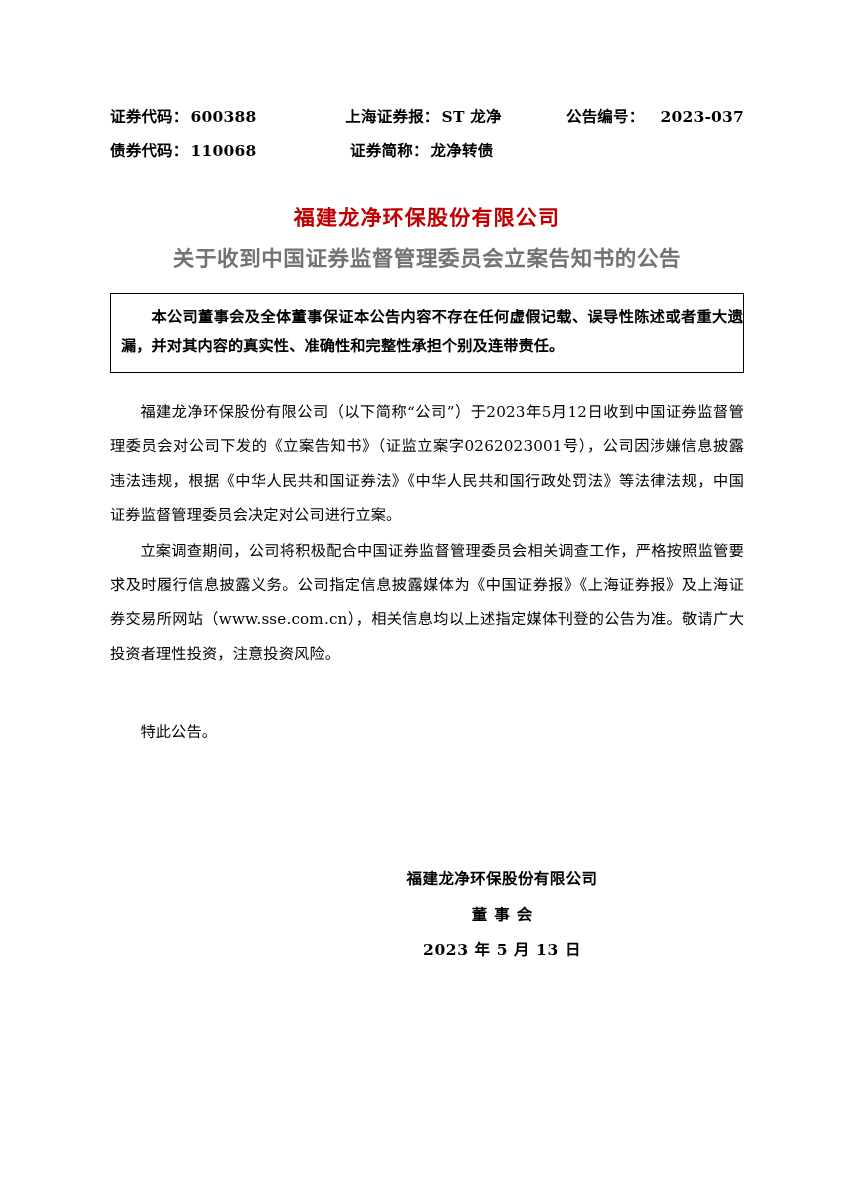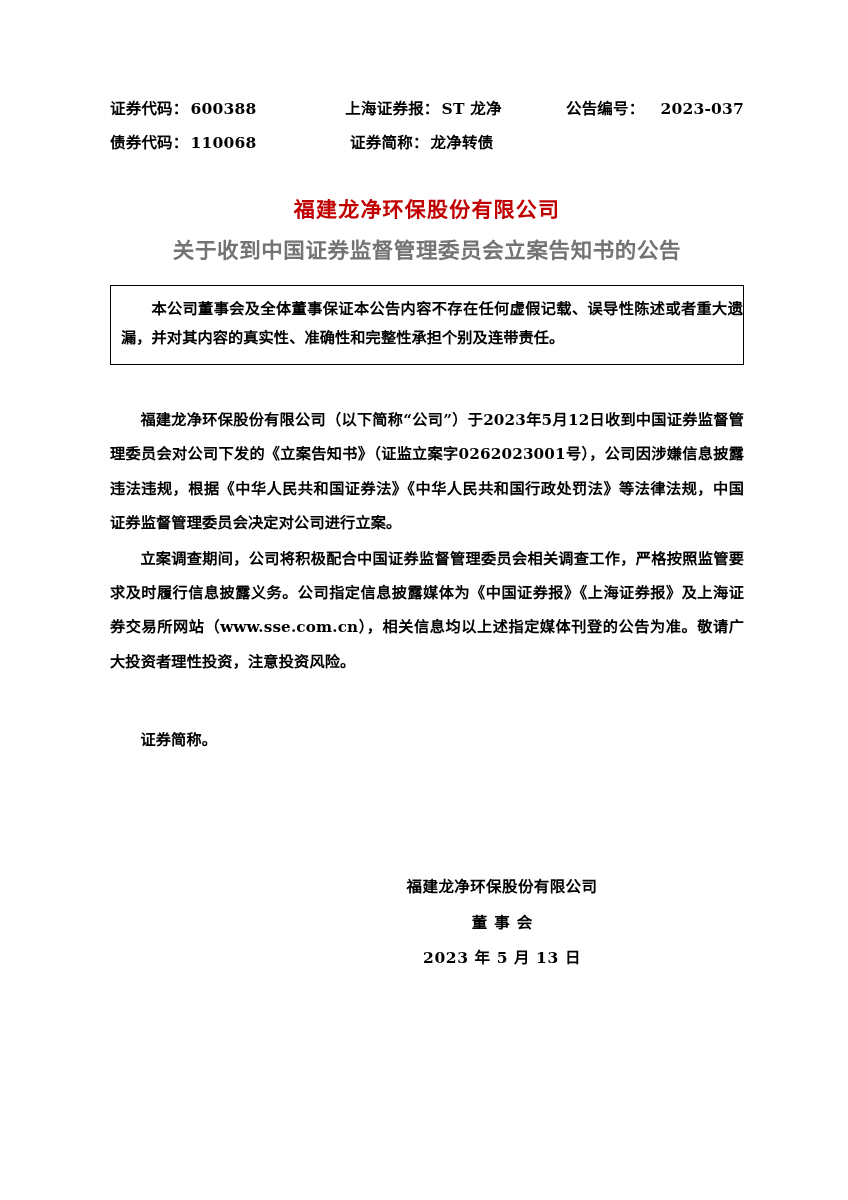--- a/index.html
+++ b/index.html
@@ -17,21 +17,21 @@
     width: 848px;
     height: 1200px;
     margin: 0 auto;
     background: #ffffff;
     overflow: hidden;
     box-sizing: border-box;
   }
   .content {
     position: absolute;
     left: 110px;
-    top: 0;
+    top: 8px;
     width: 634px;
   }
 
   
   .header-block {
     padding-top: 96px;
   }
   .header-row {
     display: flex;
     align-items: baseline;
@@ -84,22 +84,21 @@
     font-size: 15.2px;
     font-weight: bold;
     line-height: 1.95;
     text-align: justify;
     text-indent: 2em;
     letter-spacing: 0.1px;
   }
 
   
   .body-block {
-    margin-top: 38px;
-    font-weight: bold;
+    margin-top: 22px;
   }
   .body-block p {
     margin: 0 0 2px 0;
     font-size: 15.2px;
     line-height: 2.25;
     text-align: justify;
     text-indent: 2em;
     letter-spacing: 0.15px;
   }
   .body-block p.notice {
@@ -165,21 +164,21 @@
       <div class="title-sub">关于收到中国证券监督管理委员会立案告知书的公告</div>
     </div>
 
     <div class="disclaimer">
       <p>本公司董事会及全体董事保证本公告内容不存在任何虚假记载、误导性陈述或者重大遗漏，并对其内容的真实性、准确性和完整性承担个别及连带责任。</p>
     </div>
 
     <div class="body-block">
       <p>福建龙净环保股份有限公司（以下简称“公司”）于2023年5月12日收到中国证券监督管理委员会对公司下发的《立案告知书》（证监立案字0262023001号），公司因涉嫌信息披露违法违规，根据《中华人民共和国证券法》《中华人民共和国行政处罚法》等法律法规，中国证券监督管理委员会决定对公司进行立案。</p>
       <p>立案调查期间，公司将积极配合中国证券监督管理委员会相关调查工作，严格按照监管要求及时履行信息披露义务。公司指定信息披露媒体为《中国证券报》《上海证券报》及上海证券交易所网站（www.sse.com.cn），相关信息均以上述指定媒体刊登的公告为准。敬请广大投资者理性投资，注意投资风险。</p>
-      <p class="notice">证券简称。</p>
+      <p class="notice">特此公告。</p>
     </div>
 
     <div class="signature">
       <div class="sig-line">福建龙净环保股份有限公司</div>
       <div class="sig-line board">董事会</div>
       <div class="sig-line date">2023 年 5 月 13 日</div>
     </div>
 
   </div>
 </div>

